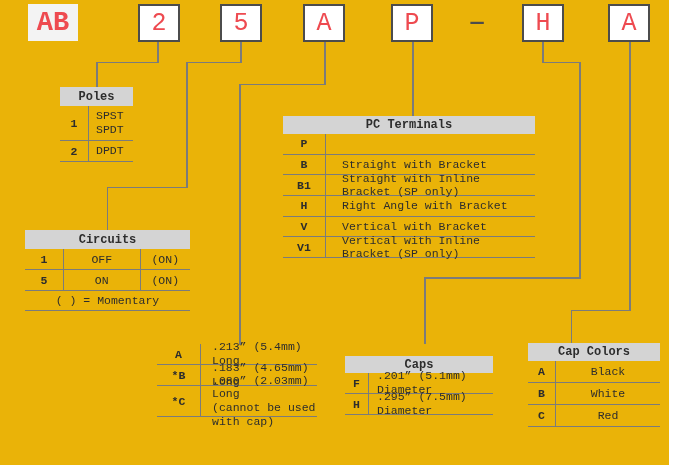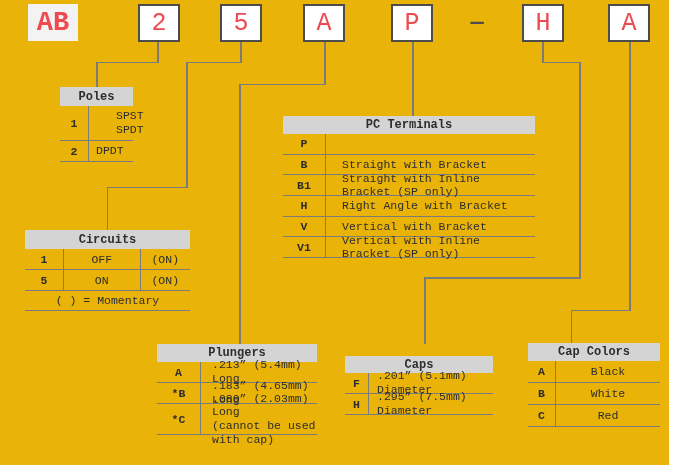--- a/index.html
+++ b/index.html
@@ -83,21 +83,21 @@
   <div class="cline v" style="left:424px;top:277px;height:67px;"></div>
 
   <div class="cline v" style="left:629px;top:42px;height:269px;"></div>
   <div class="cline h" style="left:570.5px;top:309.5px;width:60px;"></div>
   <div class="cline v" style="left:570.5px;top:309.5px;height:34px;"></div>
 
   <div class="tbl" style="left:60px;top:87px;width:73px;">
     <div class="thead" style="height:19px;">Poles</div>
     <div class="trow" style="height:34px;">
       <div class="code" style="width:28px;">1</div>
-      <div class="val" style="padding-left:7px;margin-left:20px;">SPST
+      <div class="val" style="padding-left:7px;">SPST
 SPDT</div>
     </div>
     <div class="trow" style="height:20px;">
       <div class="code" style="width:28px;">2</div>
       <div class="val" style="padding-left:7px;">DPDT</div>
     </div>
   </div>
 
   <div class="tbl" style="left:25px;top:230px;width:165px;">
     <div class="thead" style="height:19px;">Circuits</div>
@@ -135,21 +135,20 @@
       <div class="code" style="width:42px;">V</div>
       <div class="val" style="padding-left:16px;">Vertical with Bracket</div>
     </div>
     <div class="trow" style="height:19.7px;">
       <div class="code" style="width:42px;">V1</div>
       <div class="val" style="padding-left:16px;">Vertical with Inline Bracket (SP only)</div>
     </div>
   </div>
 
   <div class="tbl" style="left:157px;top:344px;width:160px;">
-    <div class="thead" style="height:18px;">Plungers</div>
     <div class="trow" style="height:20px;">
       <div class="code" style="width:43px;">A</div>
       <div class="val" style="padding-left:11px;">.213” (5.4mm)  Long</div>
     </div>
     <div class="trow" style="height:20px;">
       <div class="code" style="width:43px;">*B</div>
       <div class="val" style="padding-left:11px;">.183” (4.65mm) Long</div>
     </div>
     <div class="trow" style="height:30px;">
       <div class="code" style="width:43px;">*C</div>

